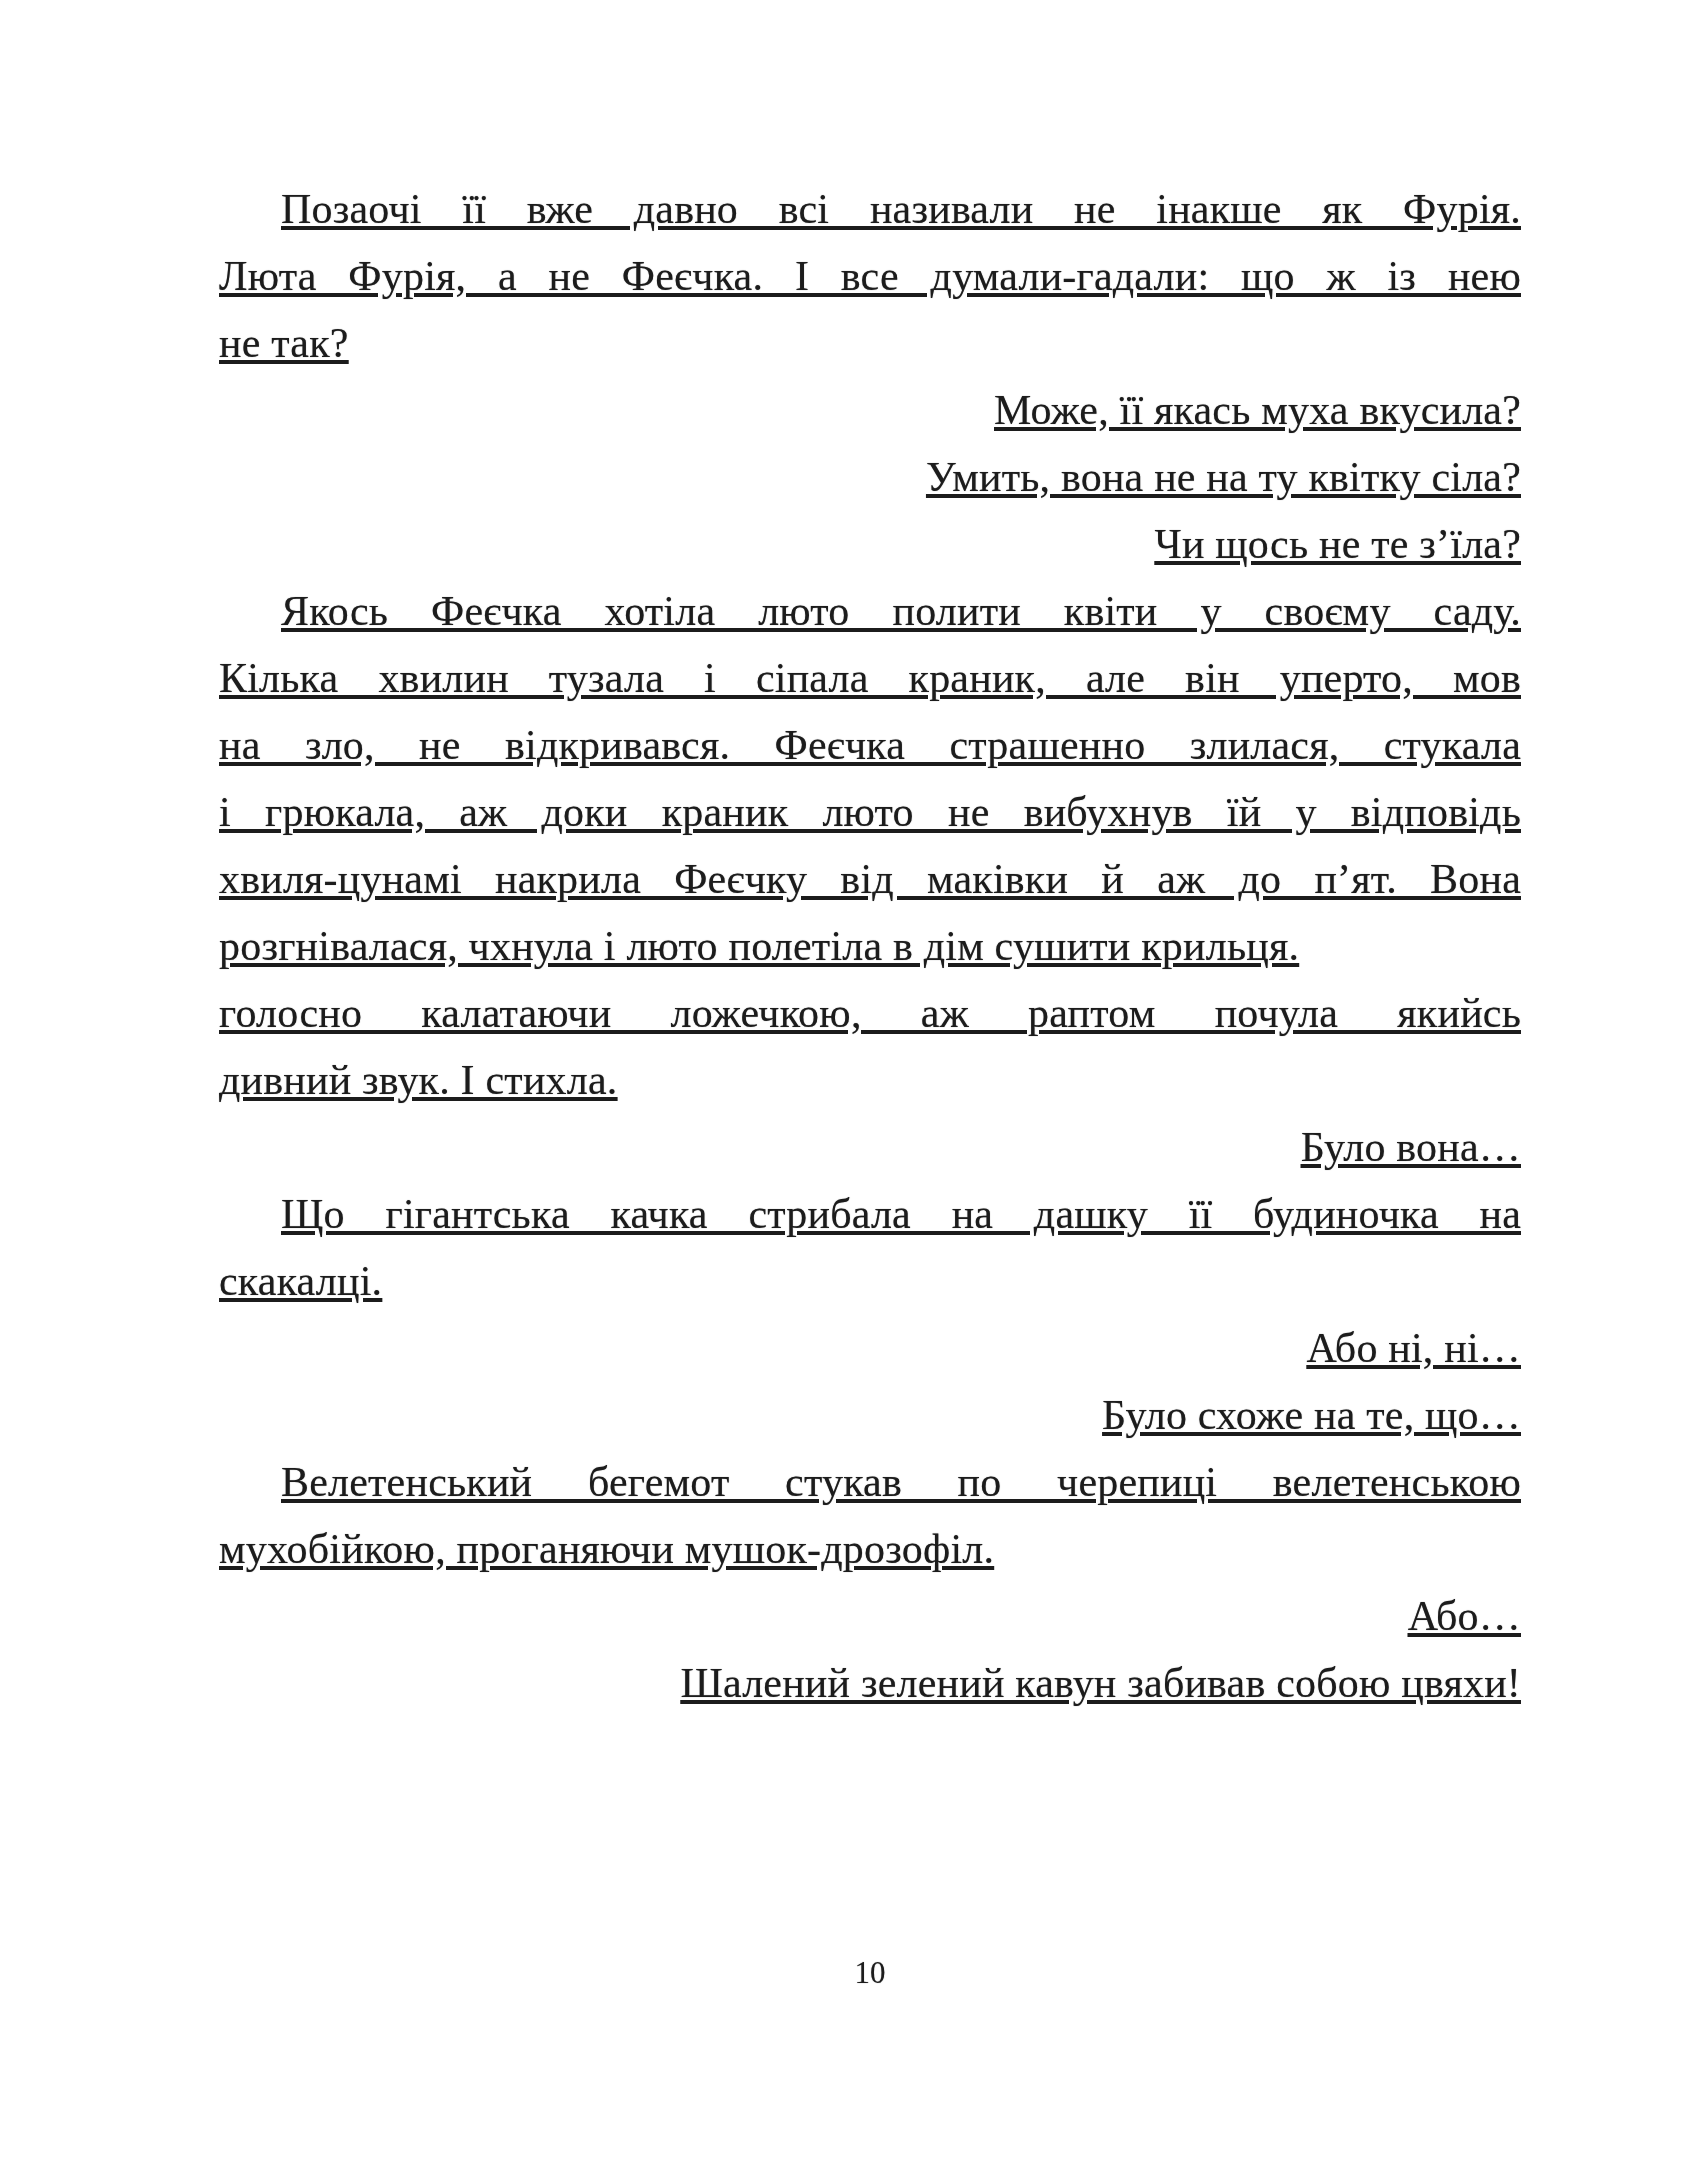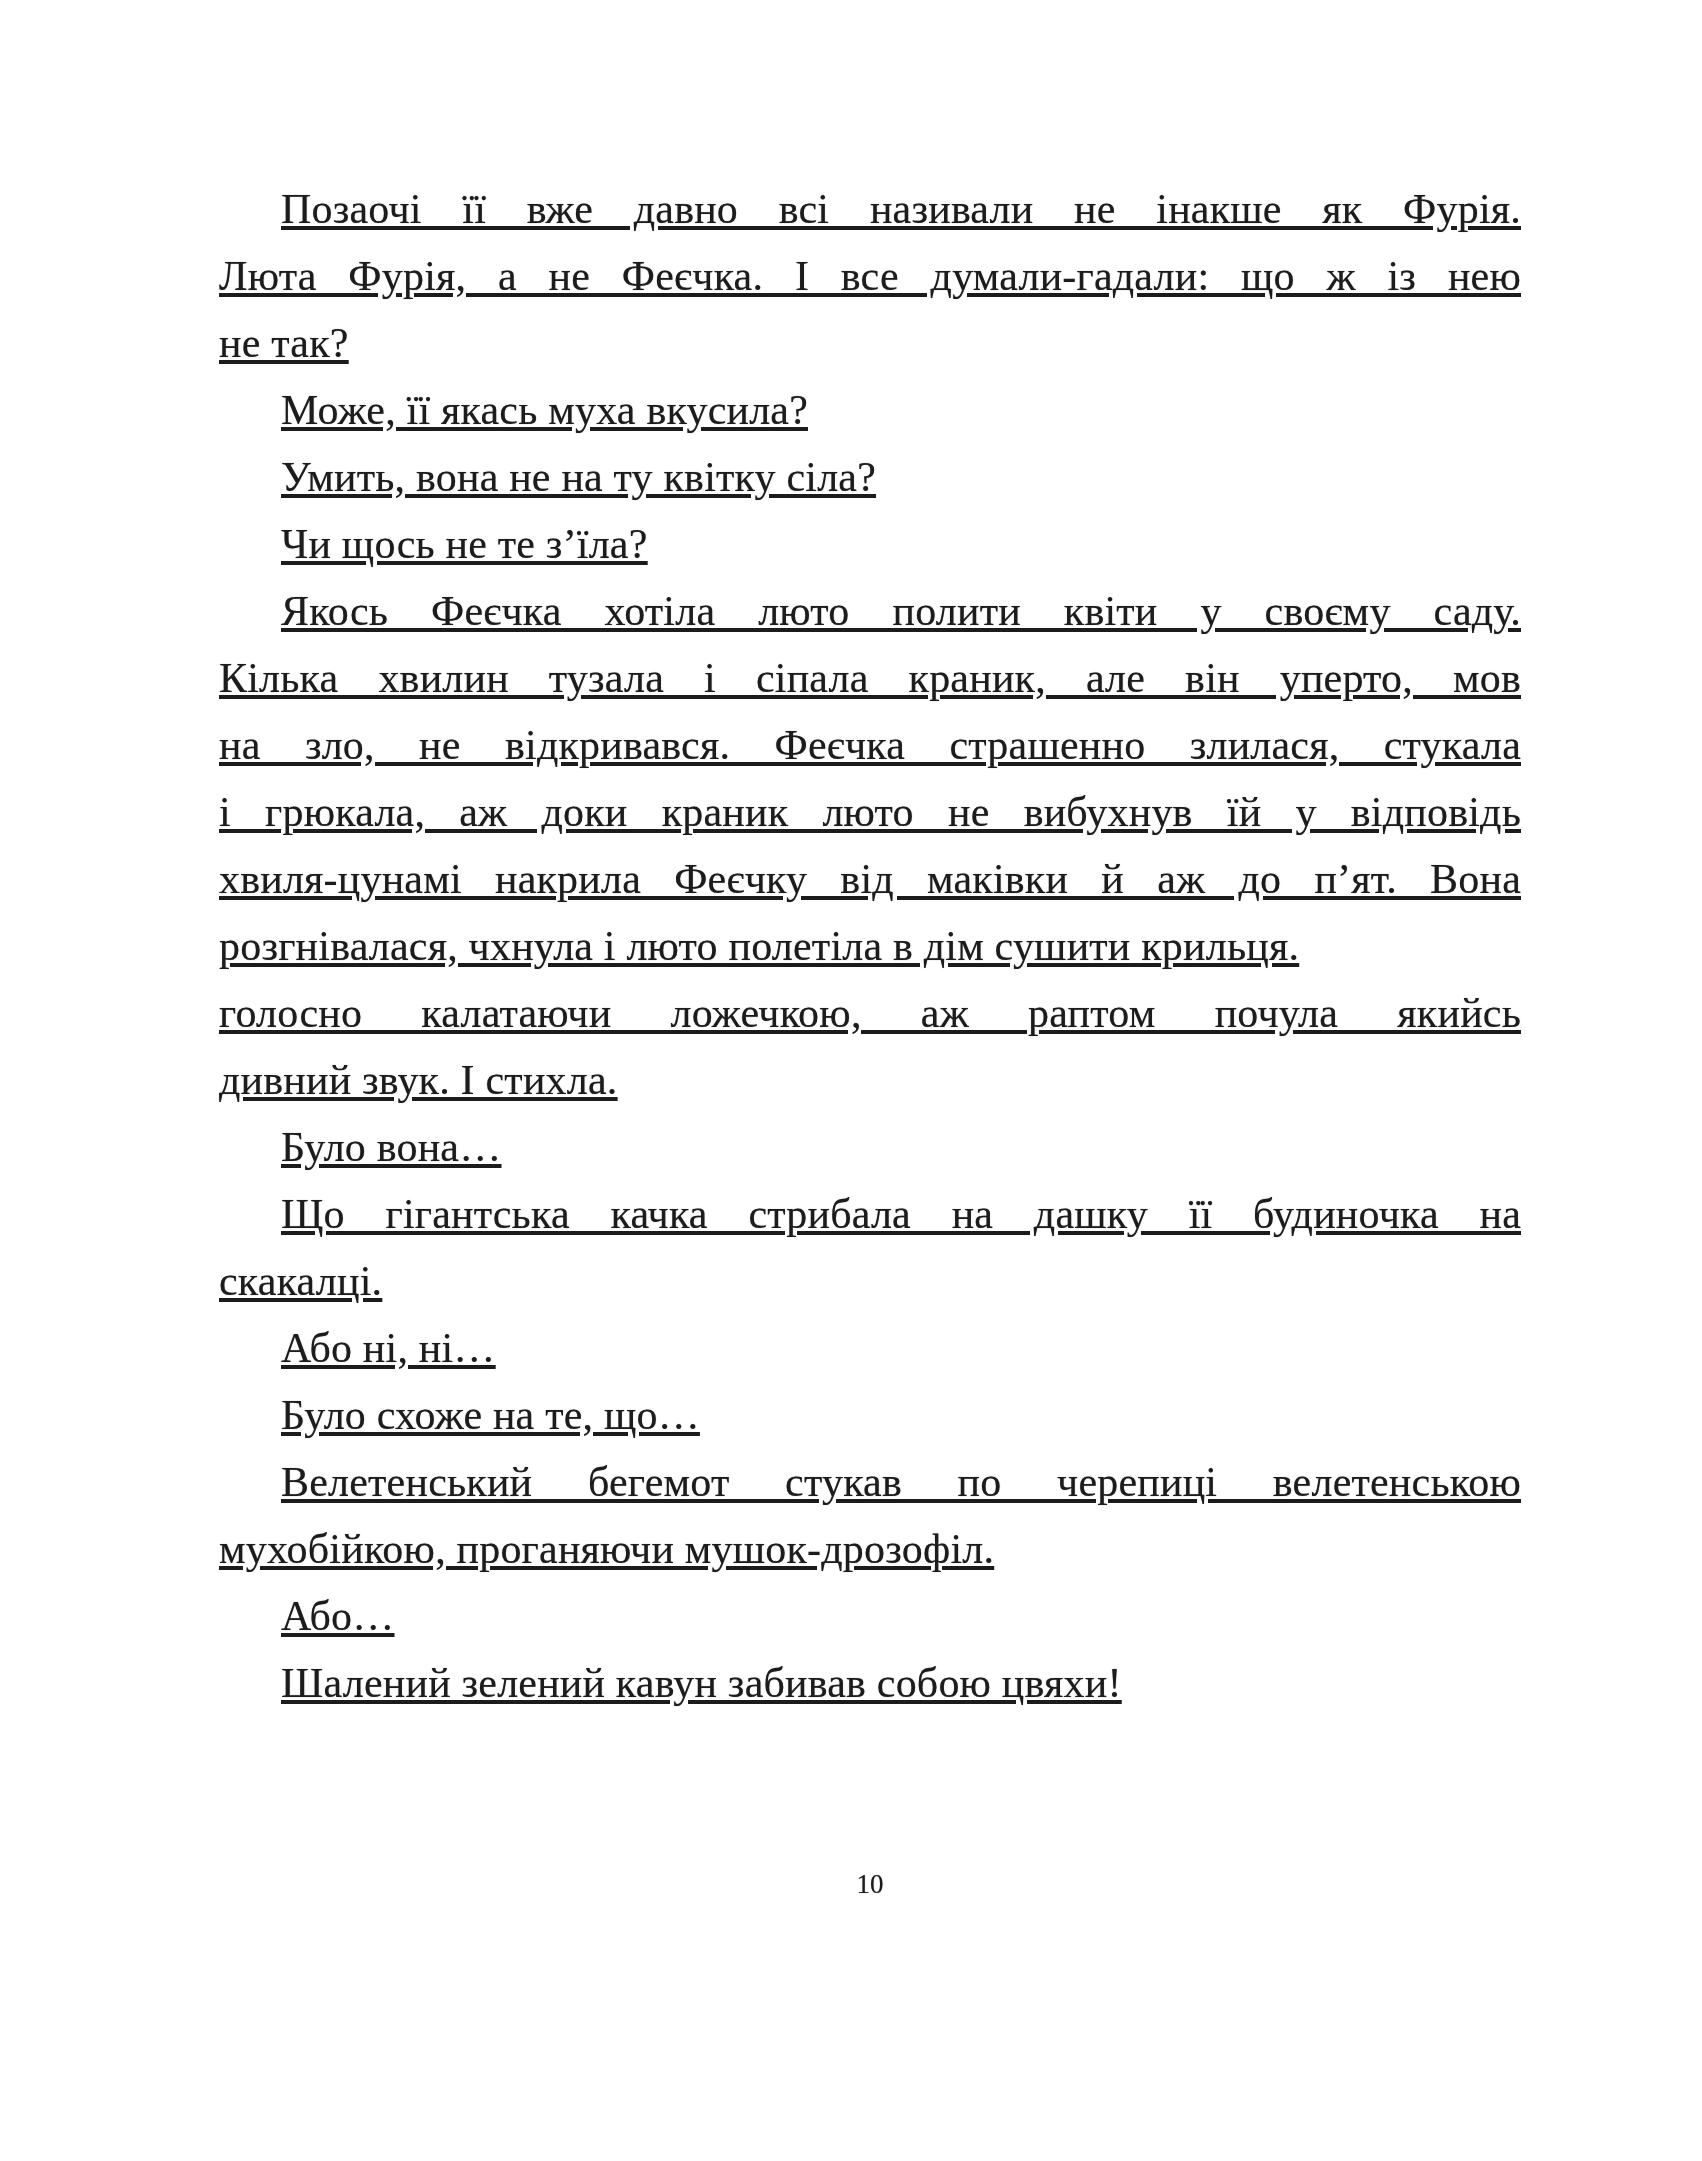--- a/index.html
+++ b/index.html
@@ -33,32 +33,33 @@
     letter-spacing: 0.2px;
     text-decoration: underline;
   }
   .line.fill {
     white-space: normal;
     text-align: justify;
     text-align-last: justify;
   }
   .line.indent {
     padding-left: 62px;
+    text-align: right;
   }
   .line.indent.fill {
     padding-left: 0;
     text-indent: 62px;
   }
   .folio {
     position: absolute;
     left: 219px;
     width: 1302px;
-    top: 1858px;
+    top: 1946px;
     text-align: center;
-    font-size: 27px;
+    font-size: 31px;
     line-height: 53px;
     text-shadow: 0 0 0.9px rgba(20,20,20,0.55);
   }
 </style>
 </head>
 <body>
 
 <div class="page">
   <div class="text-block">
     <div class="line indent fill">Позаочі її вже давно всі називали не інакше як Фурія.</div>

